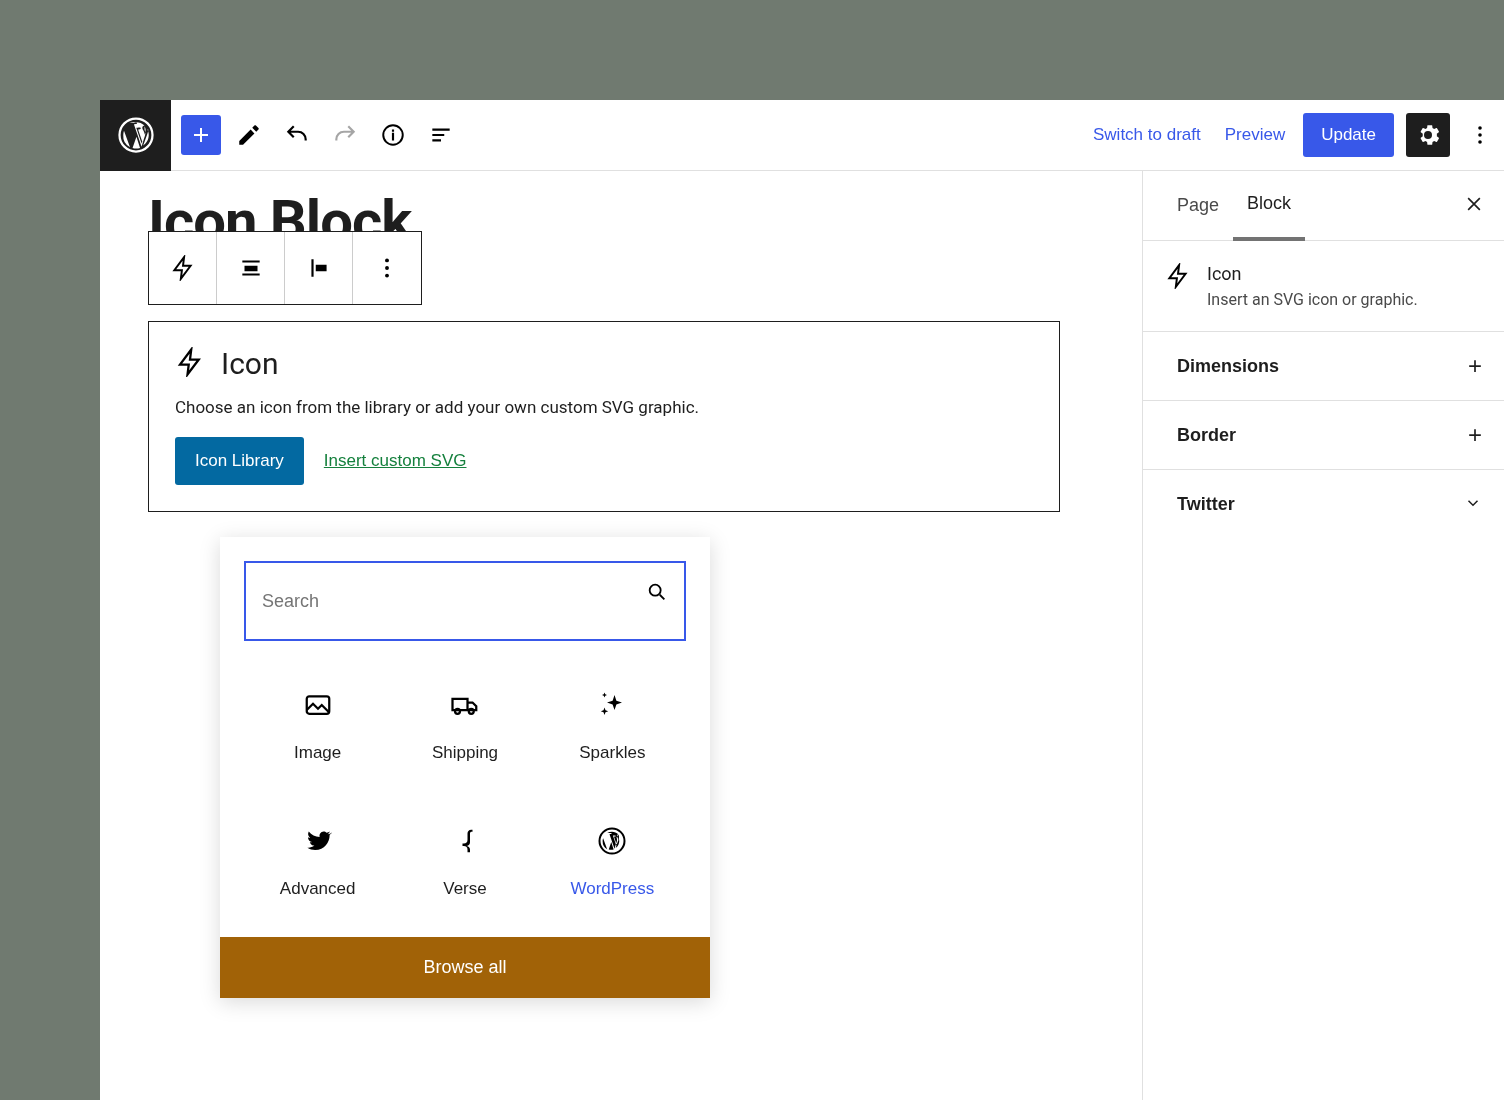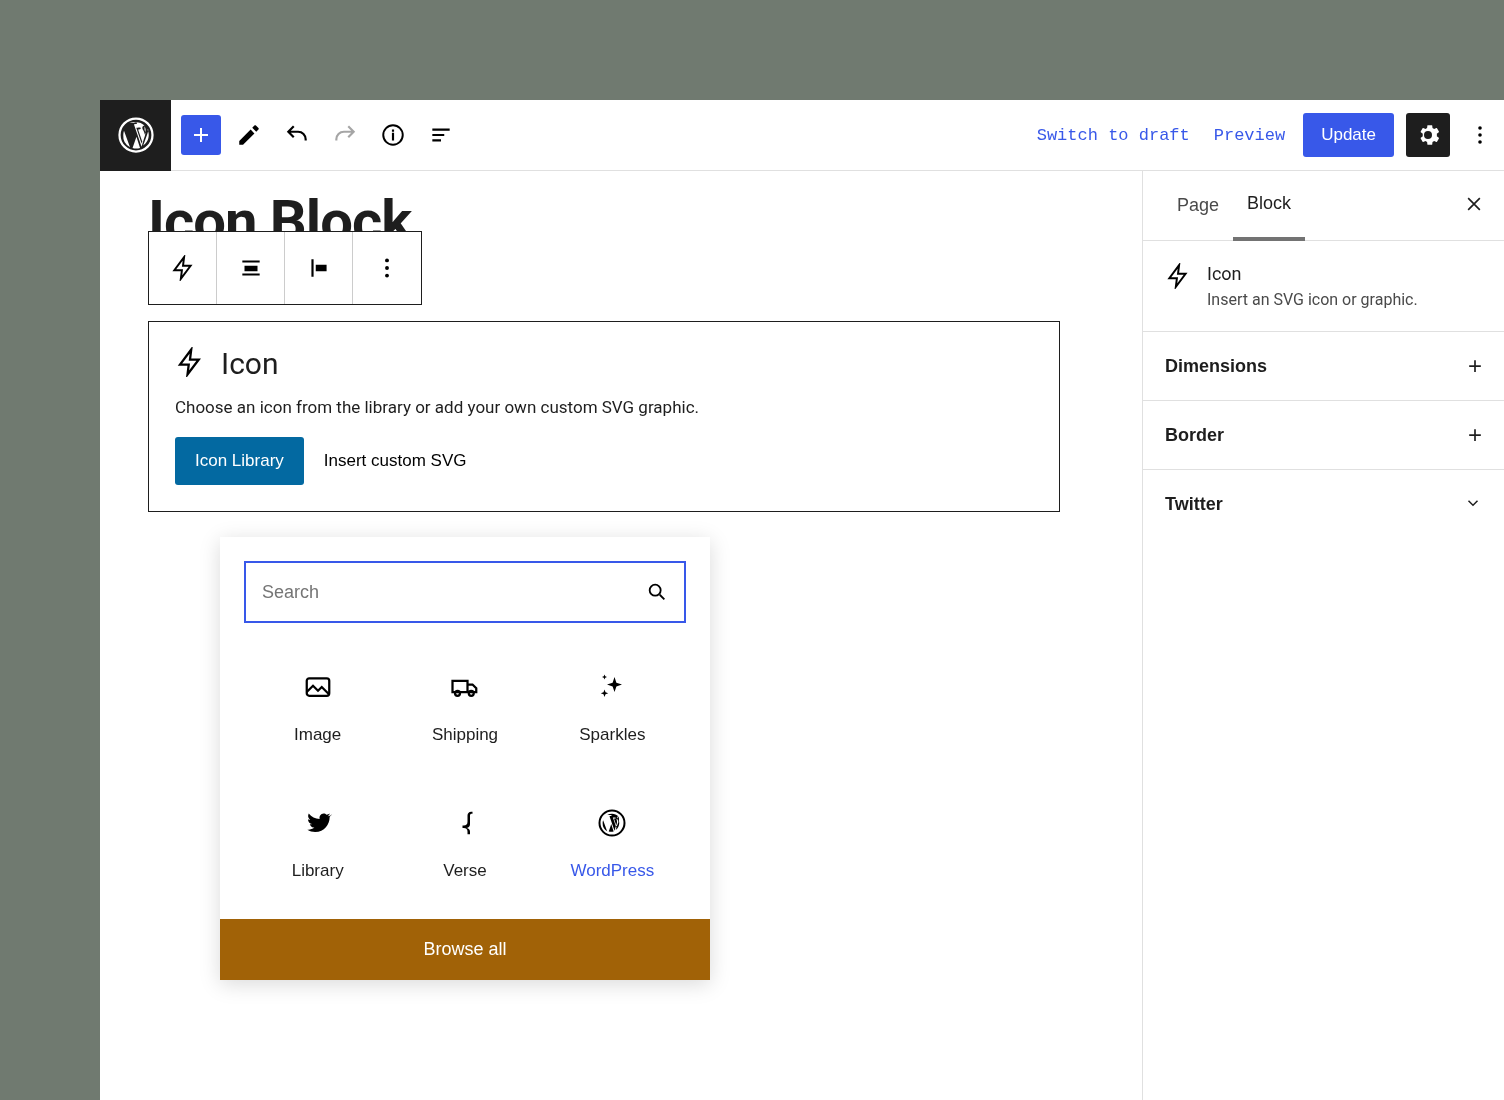--- a/index.html
+++ b/index.html
@@ -8,61 +8,61 @@
 .top-bar { display: flex; align-items: center; height: 71px; border-bottom: 1px solid #e0e0e0; }
 .logo-box { width: 71px; height: 71px; background: #1e1e1e; display: flex; align-items: center; justify-content: center; }
 .logo-box svg { width: 36px; height: 36px; }
 .toolbar-left { display: flex; align-items: center; padding-left: 10px; gap: 8px; }
 .btn-sq { width: 40px; height: 40px; display: flex; align-items: center; justify-content: center; border: none; background: transparent; cursor: pointer; border-radius: 3px; }
 .btn-add { background: #3858e9; color: #fff; }
 .btn-add svg { width: 24px; height: 24px; }
 .btn-ghost svg { width: 26px; height: 26px; }
 .btn-ghost.disabled { opacity: 0.35; }
 .toolbar-right { margin-left: auto; display: flex; align-items: center; gap: 12px; padding-right: 6px; }
-.link-btn { color: #3858e9; font-size: 17px; background: none; border: none; cursor: pointer; padding: 8px 6px; font-family: Liberation Mono, monospace; }
+.link-btn { color: #3858e9; font-size: 17px; background: none; border: none; cursor: pointer; padding: 8px 6px; }
 .primary-btn { background: #3858e9; color: #fff; border: none; font-size: 17px; padding: 12px 18px; border-radius: 3px; cursor: pointer; }
 .settings-btn { background: #1e1e1e; width: 44px; height: 44px; display:flex; align-items:center; justify-content:center; border-radius:3px; border:none; cursor:pointer; }
 .settings-btn svg { width:24px; height:24px; }
 .kebab-btn { width: 36px; height: 44px; display:flex; align-items:center; justify-content:center; background:none; border:none; cursor:pointer; }
 .main { flex:1; display:flex; }
 .editor { flex:1; position:relative; padding: 20px 60px 0 48px; }
 .title-text { position:absolute; left:48px; top:16px; font-size:58px; font-weight:700; color:#1e1e1e; letter-spacing:-1px;text-align:right; }
 .block-toolbar { position:absolute; left:48px; top:60px; display:flex; background:#fff; border:1px solid #1e1e1e; }
 .block-toolbar .tb-btn { width:68px; height:72px; display:flex; align-items:center; justify-content:center; border:none; background:#fff; cursor:pointer; border-right:1px solid #ccc; }
 .block-toolbar .tb-btn:last-child { border-right:none; }
 .block-toolbar svg { width:26px; height:26px; }
 .block-placeholder { position:absolute; left:48px; top:150px; width:912px; border:1px solid #1e1e1e; padding:24px 26px 26px; }
 .bp-head { display:flex; align-items:center; gap:16px; margin-bottom:16px; }
 .bp-head svg { width:30px; height:30px; }
 .bp-title { font-size:30px; font-weight:400; color:#1e1e1e; }
 .bp-desc { font-size:17px; color:#1e1e1e; margin-bottom:20px; }
 .bp-actions { display:flex; gap:20px; align-items:center; }
 .bp-primary { background:#0369a1; color:#fff; border:none; padding:14px 20px; font-size:17px; border-radius:3px; cursor:pointer; }
-.bp-link { color:#000000; font-size:17px; background:none; border:none; cursor:pointer; }
+.bp-link { color:#15803d; font-size:17px; background:none; border:none; cursor:pointer;text-decoration:underline; }
 .popover { position:absolute; left:120px; top:366px; width:490px; background:#fff; box-shadow:0 4px 20px rgba(0,0,0,0.15); }
 .pop-search { margin:24px 24px 14px; position:relative; }
-.pop-search input { width:100%; height:62px; border:2px solid #3858e9; padding:0 52px 0 16px; font-size:18px; outline:none; }
+.pop-search input { width:100%; height:80px; border:2px solid #3858e9; padding:0 52px 0 16px; font-size:18px; outline:none; }
 .pop-search .search-ico { position:absolute; right:18px; top:20px; }
 .pop-grid { display:grid; grid-template-columns:repeat(3,1fr); padding:6px 24px 10px; row-gap:6px; }
 .pop-item { display:flex; flex-direction:column; align-items:center; justify-content:center; height:130px; cursor:pointer; border:none; background:none; }
 .pop-item svg { width:30px; height:30px; margin-bottom:20px; }
 .pop-item .lbl { font-size:17px; color:#1e1e1e; }
 .pop-item.selected .lbl { color:#3858e9; }
 .pop-browse { background:#a16207; color:#fff; text-align:center; padding:20px; font-size:18px; cursor:pointer; border:none; width:100%; }
 .sidebar { width:362px; border-left:1px solid #e0e0e0; display:flex; flex-direction:column; }
 .tabs { display:flex; align-items:center; height:70px; padding:0 20px; border-bottom:1px solid #e0e0e0; position:relative; }
 .tab { font-size:18px; color:#4a4a4a; padding:0 14px; height:70px; display:flex; align-items:center; background:none; border:none; cursor:pointer; font-weight:500; }
 .tab.active { color:#1e1e1e; border-bottom:4px solid #737373; }
 .close-tabs { margin-left:auto; background:none; border:none; cursor:pointer; font-size:24px; color:#1e1e1e; }
 .sb-section { display:flex; padding:22px 22px; border-bottom:1px solid #e0e0e0; gap:16px; }
 .sb-ico svg { width:26px; height:26px; }
 .sb-label { font-size:18px; font-weight:400; color:#1e1e1e; margin-bottom:6px; }
 .sb-desc { font-size:16px; color:#4a4a4a; }
 .sb-panel { display:flex; align-items:center; justify-content:space-between; padding:20px 22px; border-bottom:1px solid #e0e0e0; cursor:pointer; background:none; border-left:none; border-right:none; border-top:none; width:100%; }
-.sb-panel .pl { font-size:18px; font-weight:600; color:#1e1e1e; }
+.sb-panel .pl { font-size:18px; font-weight:600; color:#1e1e1e;margin-left:12px; }
 .sb-plus { font-size:24px; color:#1e1e1e; }
 .sb-panel:last-of-type { border-bottom:none; }
 svg { fill: currentColor; }
 </style>
 </head>
 <body>
 
 <div class="app-window">
   <div class="top-bar">
     <div class="logo-box">
@@ -195,21 +195,21 @@
           <button class="pop-item">
             <span><svg viewBox="0 0 24 24">
                   <path d="M14 4l1.5 4.5L20 10l-4.5 1.5L14 16l-1.5-4.5L8 10l4.5-1.5zM6 14l.8 2.2L9 17l-2.2.8L6 20l-.8-2.2L3 17l2.2-.8zM6 2l.6 1.4L8 4l-1.4.6L6 6l-.6-1.4L4 4l1.4-.6z"></path>
                 </svg></span>
             <span class="lbl">Sparkles</span>
           </button>
           <button class="pop-item">
             <span><svg viewBox="0 0 24 24">
                   <path d="M22 5.9c-.7.3-1.5.6-2.3.7.8-.5 1.5-1.3 1.8-2.2-.8.5-1.6.8-2.6 1-1.5-1.6-4.1-1.3-5.2.6-.5.8-.6 1.8-.4 2.7C9.8 8.5 6.7 6.9 4.6 4.3c-1 1.8-.5 4 1.2 5.1-.6 0-1.2-.2-1.8-.5 0 1.9 1.3 3.5 3.2 3.9-.6.2-1.2.2-1.8.1.5 1.6 2 2.7 3.7 2.7-1.6 1.3-3.6 1.9-5.6 1.7 1.9 1.2 4 1.8 6.2 1.8 7.5 0 11.6-6.2 11.6-11.6v-.5c.8-.6 1.5-1.3 2-2.1z"></path>
                 </svg></span>
-            <span class="lbl">Library</span>
+            <span class="lbl">Advanced</span>
           </button>
           <button class="pop-item">
             <span><svg viewBox="0 0 24 24">
                   <path d="M17 3c-2 0-3 1.5-3 3v5c0 2-1 3-3 3h-1v2h1c2 0 3 1 3 3v2h2v-2c0-2-1.5-3-3-3 1.5 0 3-1 3-3V6c0-1 .5-1.5 1.5-1.5H18V3h-1z"></path>
                 </svg></span>
             <span class="lbl">Verse</span>
           </button>
           <button class="pop-item selected">
             <span><svg viewBox="0 0 24 24">
                   <circle cx="12" cy="12" r="10" fill="none" stroke="currentColor" stroke-width="1.6"></circle>

